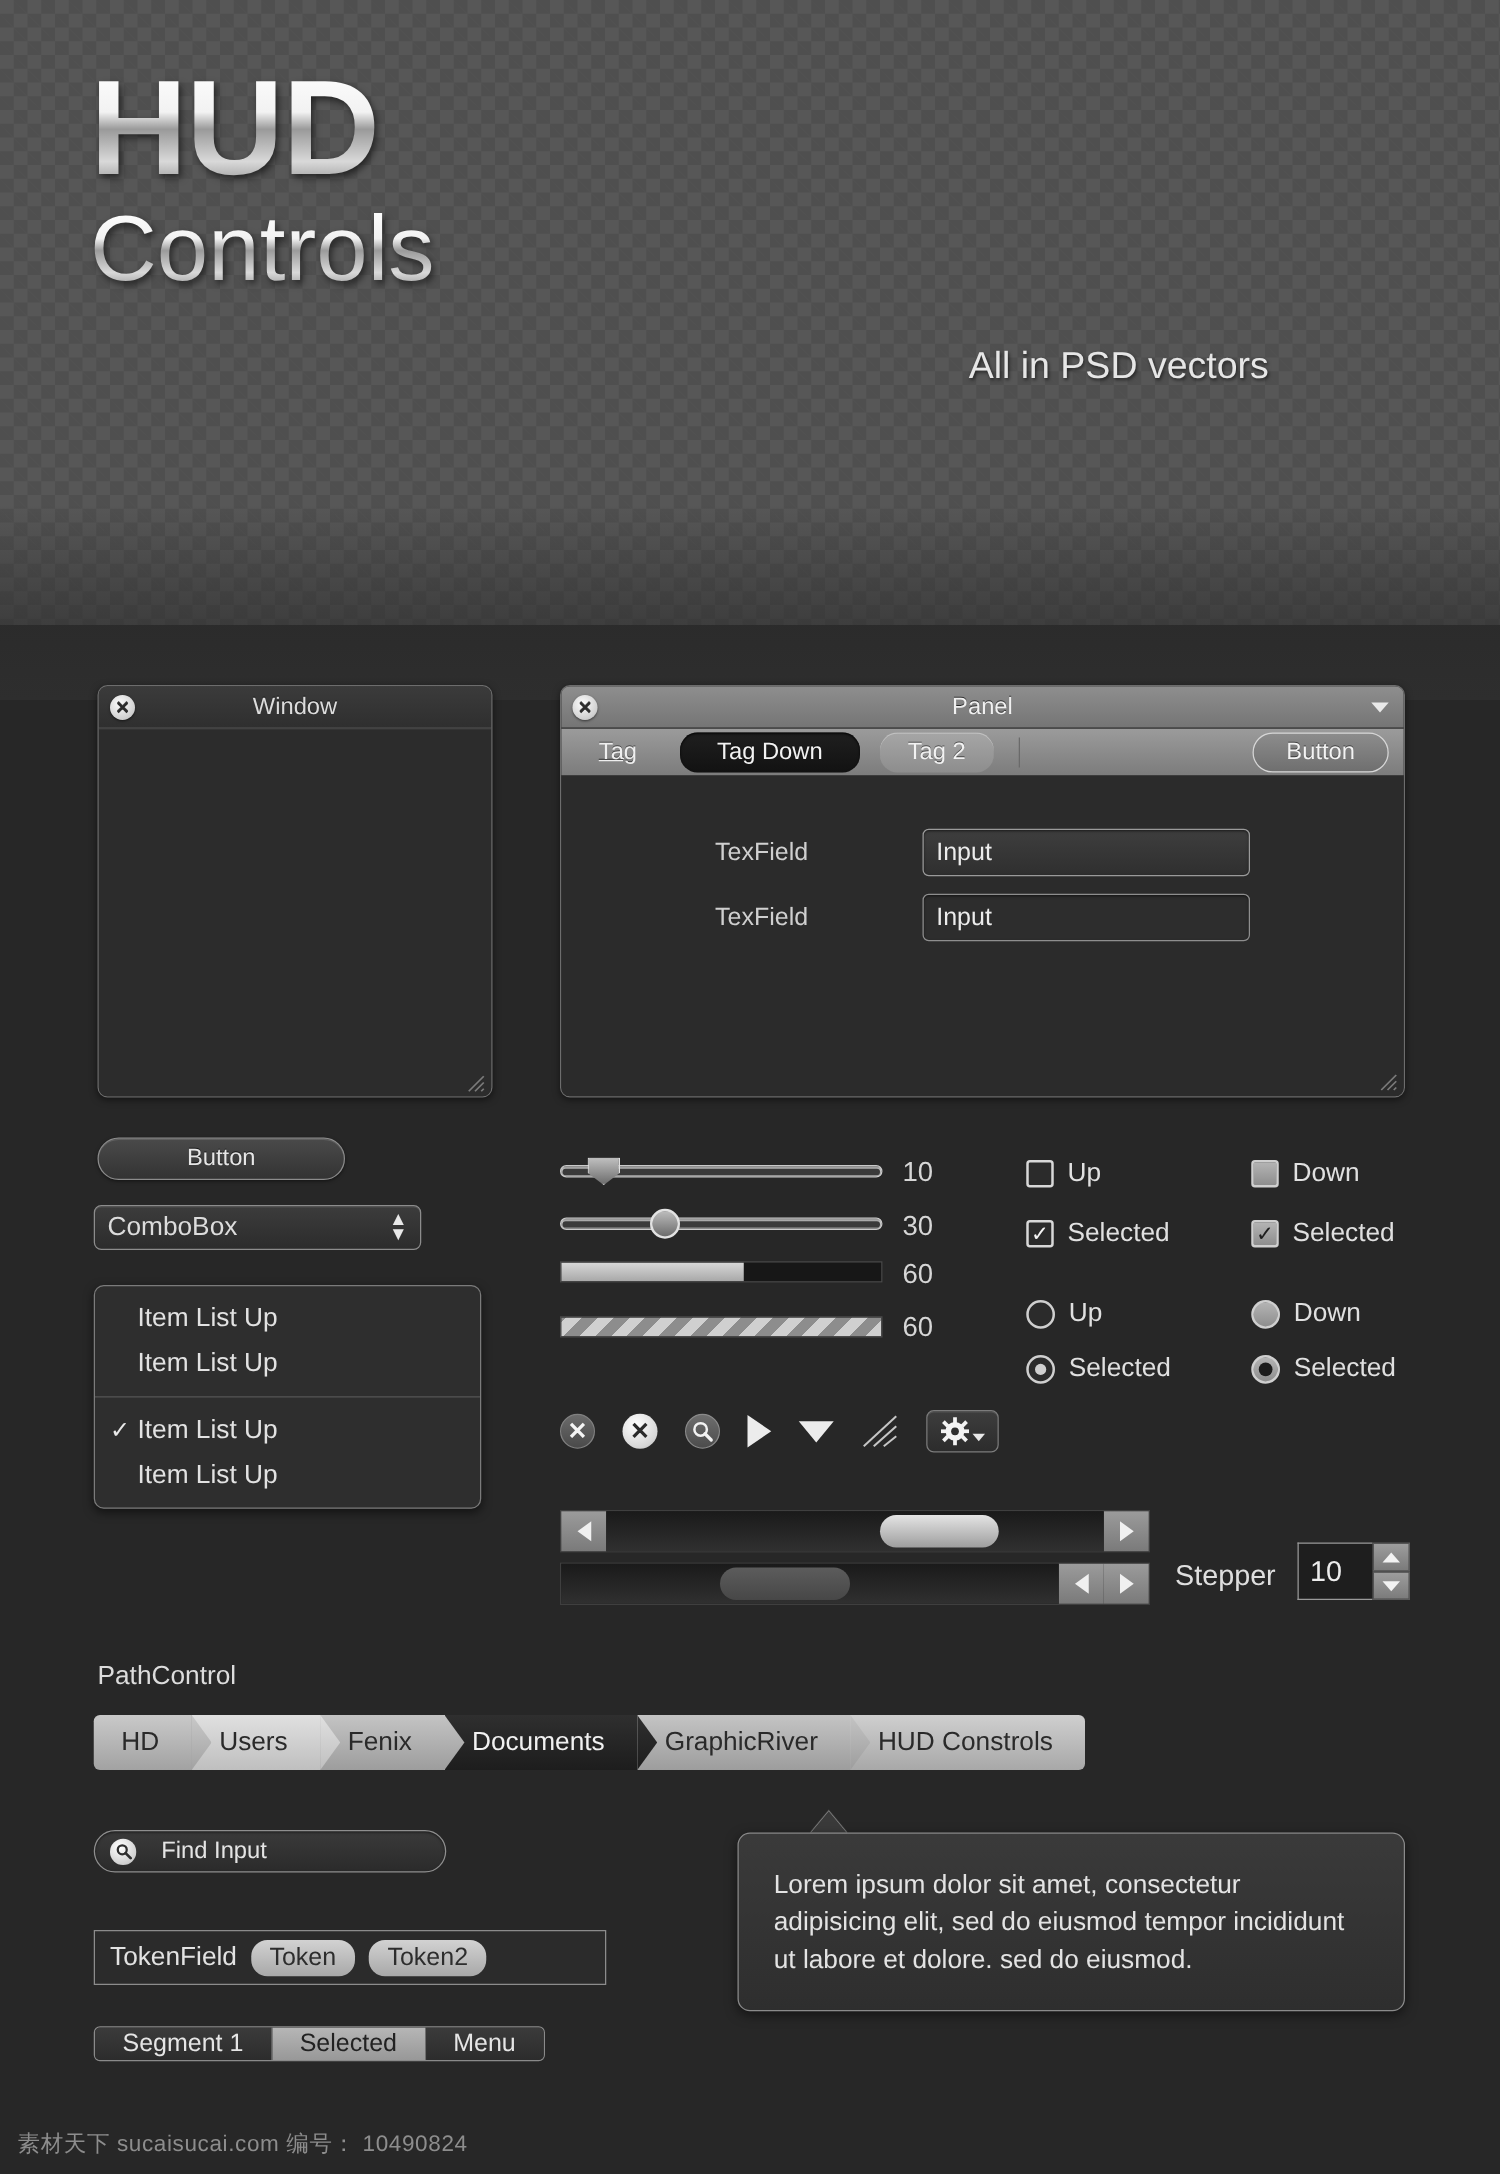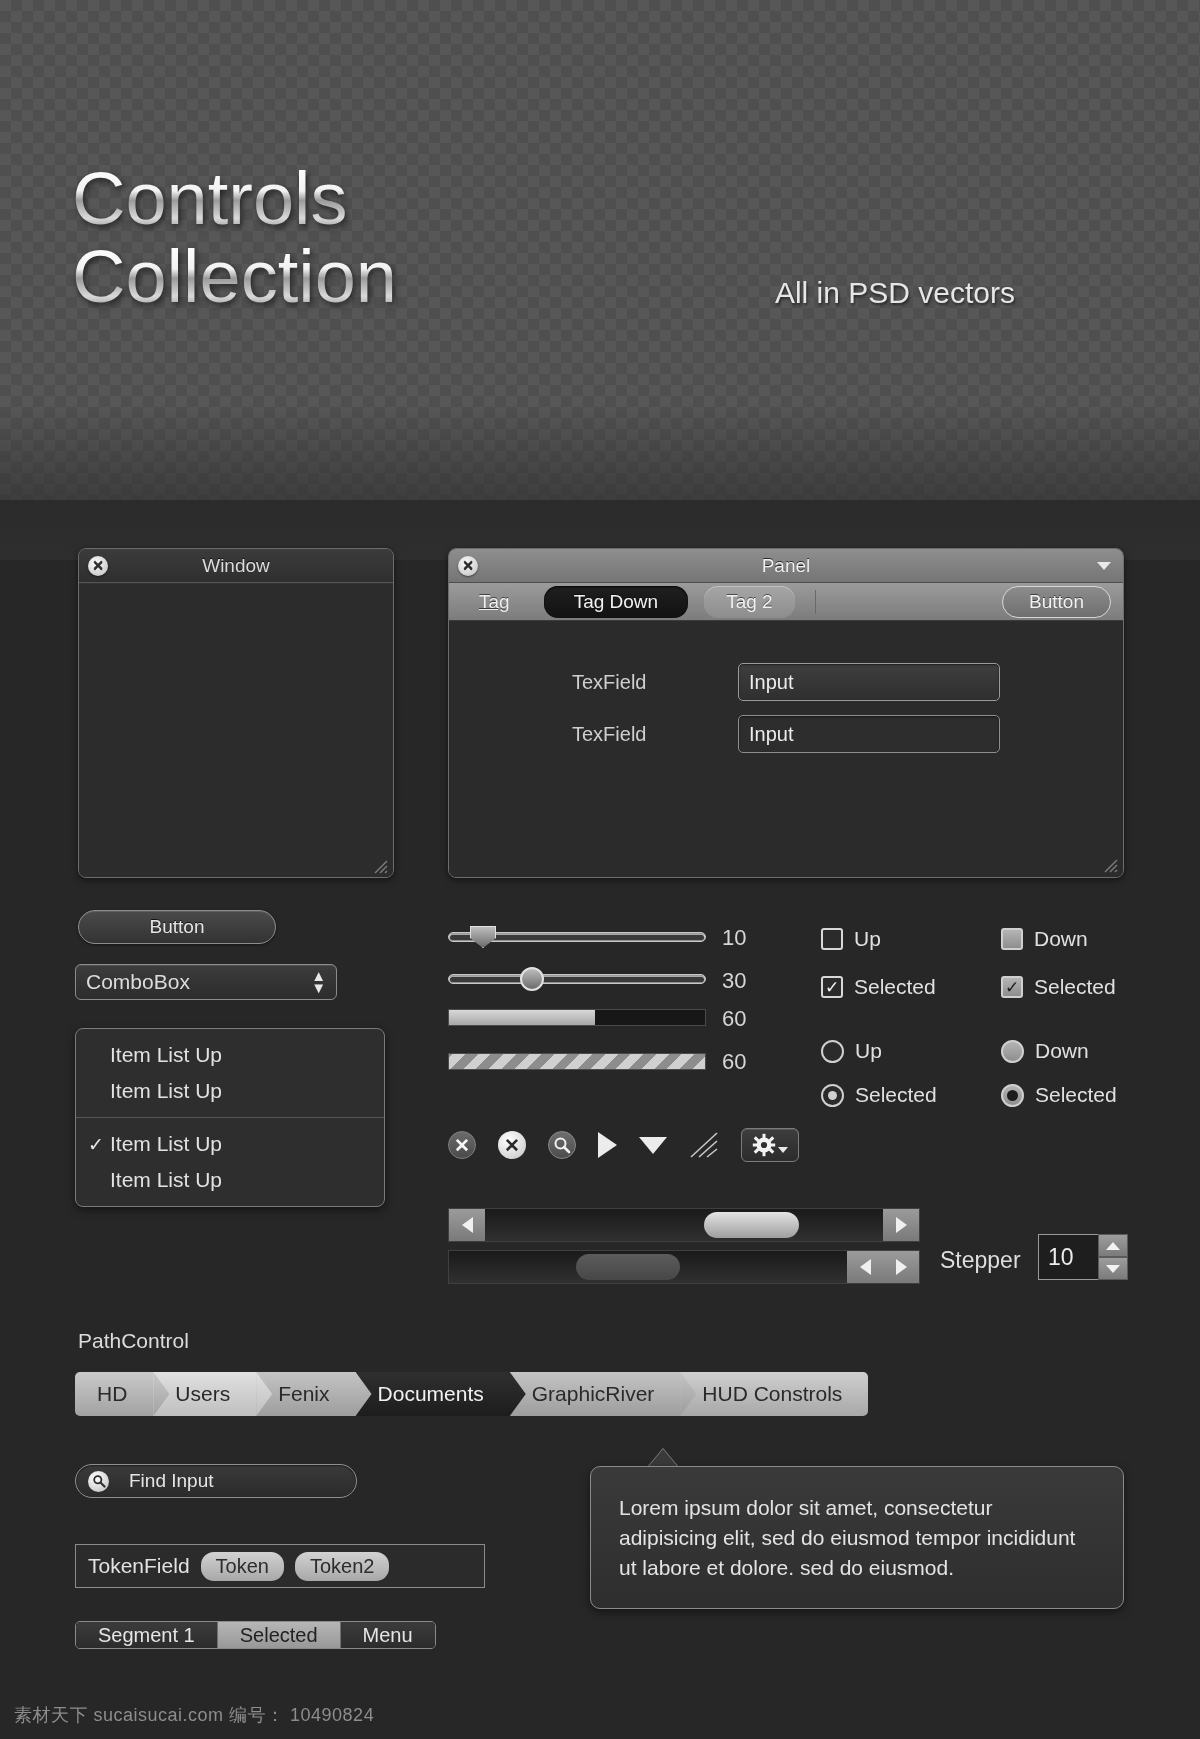--- a/index.html
+++ b/index.html
@@ -342,22 +342,22 @@
   #footer { position:absolute; left:14px; bottom:12px; font-size:18px; color:#8d8d8d; letter-spacing:.5px;}
 </style>
 </head>
 <body>
 
 <div id="body-bg"></div>
 <div id="hero-bg"></div>
 <div id="hero-fade"></div>
 
 <div id="hero">
+  <div class="hero-line" id="hero-hud">HUD</div>
   <div class="hero-line" id="hero-controls">Controls</div>
-  <div class="hero-line" id="hero-collection">Collection</div>
   <div id="hero-tagline">All in PSD vectors</div>
 </div>
 
 <div class="hud-window abs" id="window-box">
   <div class="titlebar dark">
     <div class="close-btn">✕</div>
     <span>Window</span>
   </div>
   <div id="window-body">
     <svg class="grip" viewBox="0 0 16 16">

